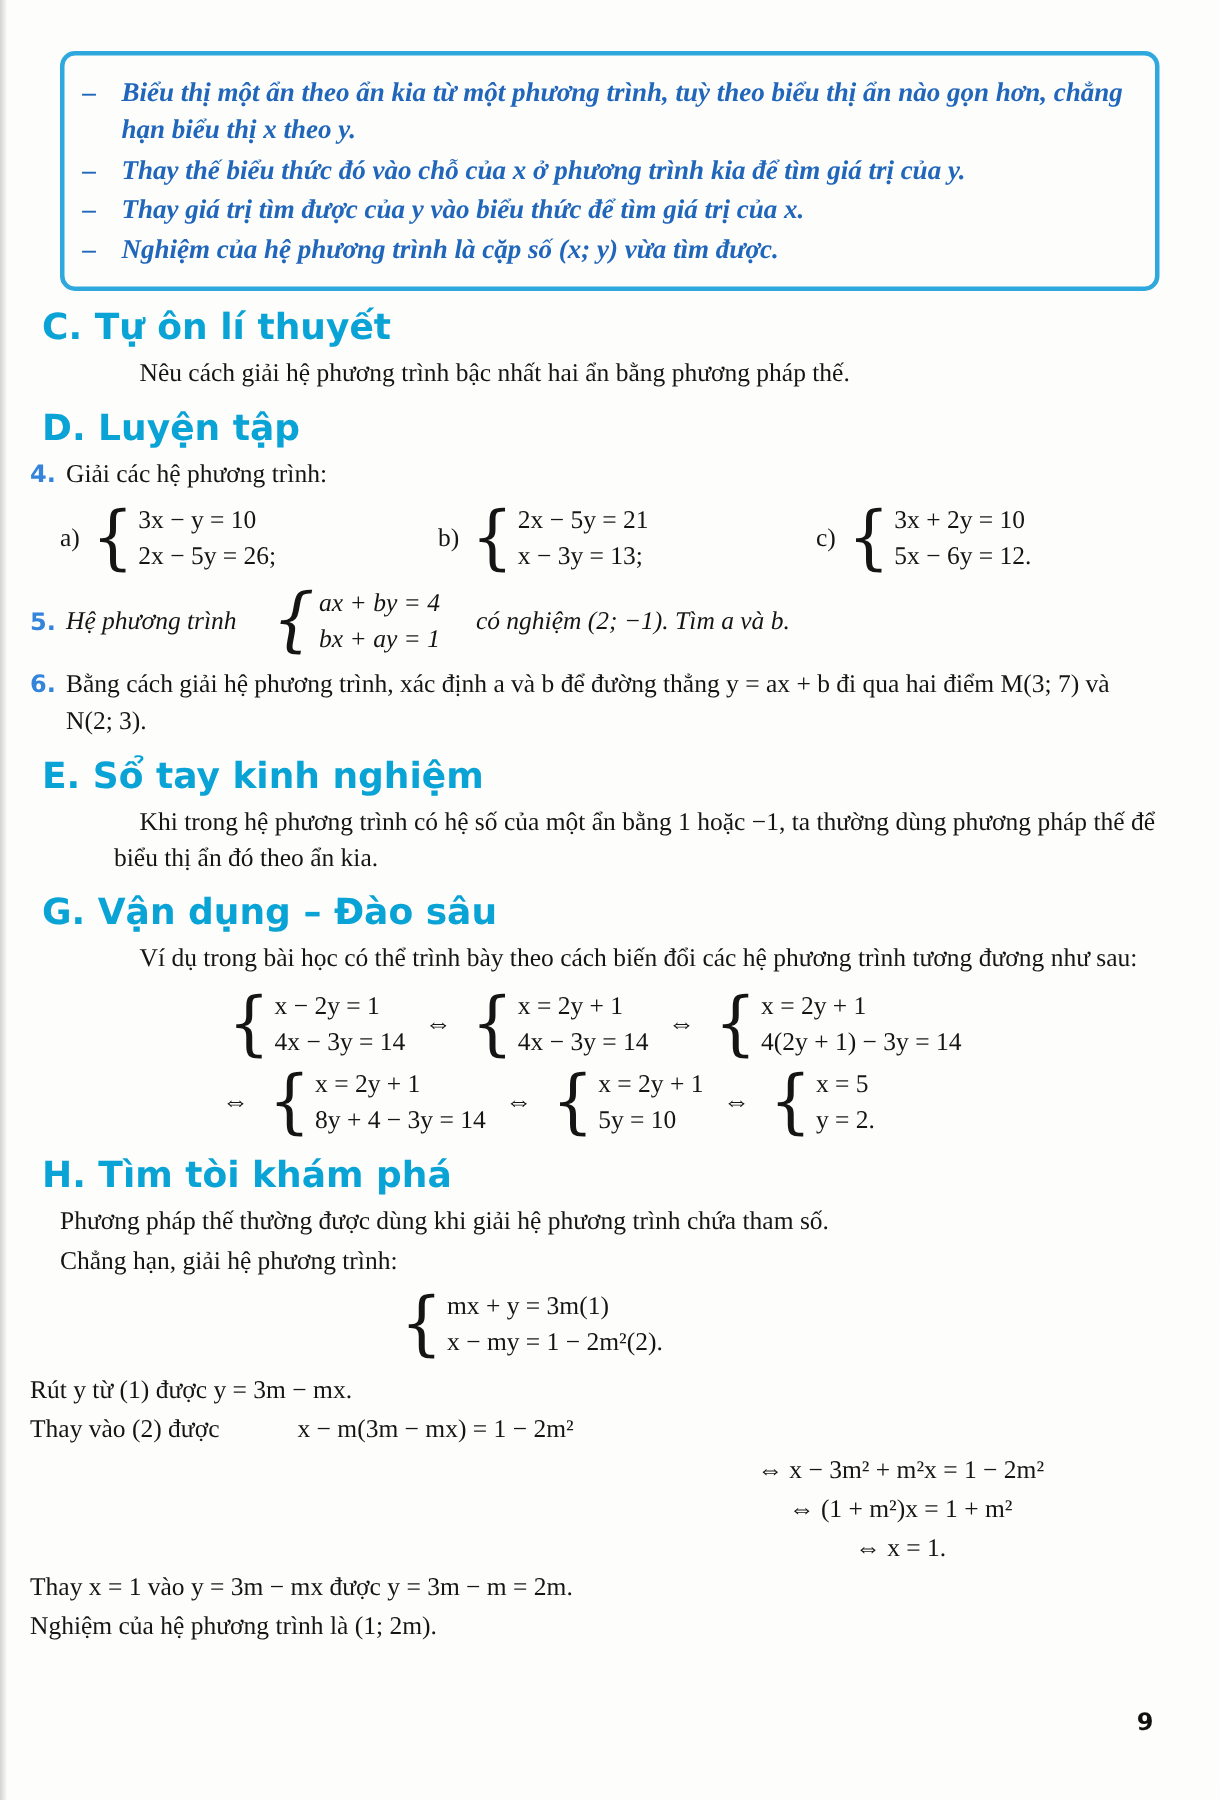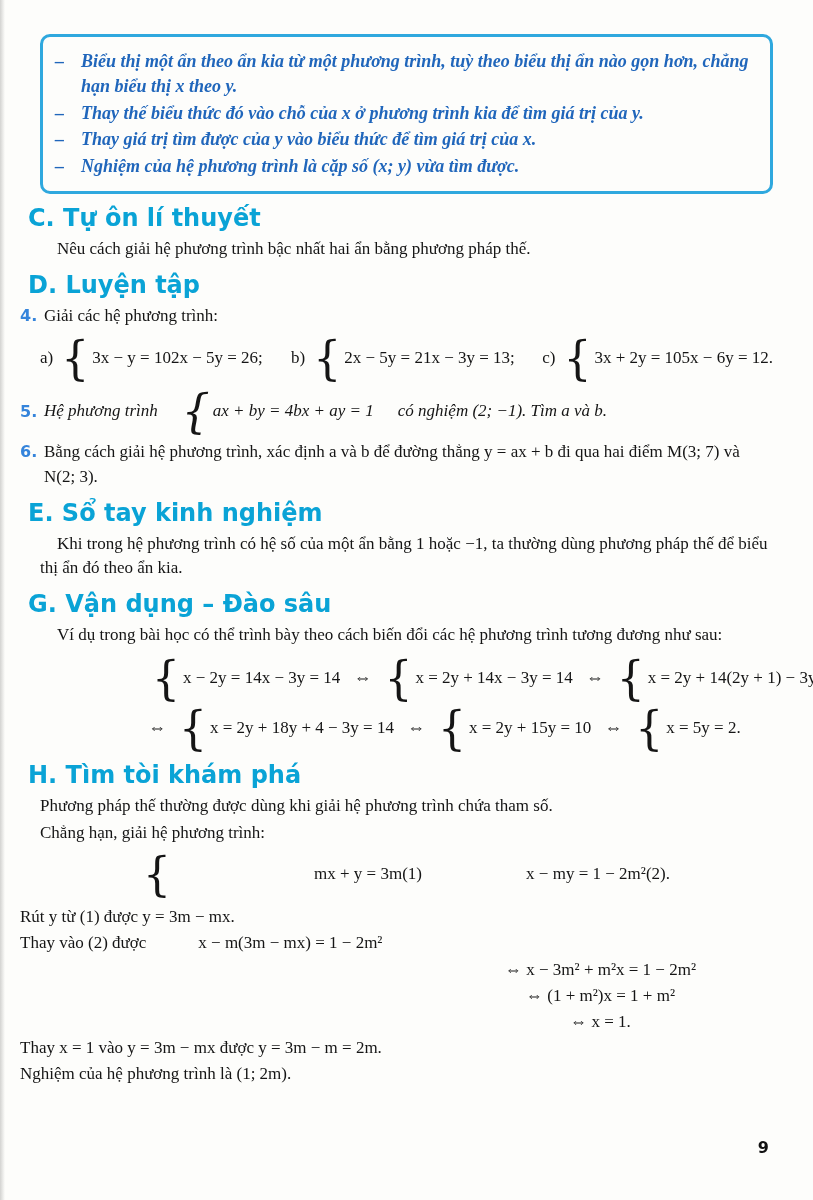--- a/index.html
+++ b/index.html
@@ -26,52 +26,52 @@
   .summary-item .dash{ flex:0 0 26px; }
   .summary-item .txt{ flex:1; }
   
   .heading{
     font-family:"DejaVu Sans","Liberation Sans",sans-serif;
     font-weight:bold; font-size:24px; line-height:1.25;
     color:#0aa3d6; margin:9px 0 4px -12px;
   }
   
   .para{ margin:1px 0 3px; }
-  .para.indent{ text-indent:17px; }
+  .para.indent{ text-indent:17px;margin-left:36px; }
   
   .exercise{ display:flex; margin:3px 0 3px -20px; }
   .exercise .num{
     flex:0 0 24px; padding-top:1px;
     font-family:"DejaVu Sans","Liberation Sans",sans-serif;
     font-weight:bold; font-size:16px; color:#3584db;
   }
   .exercise .ebody{ flex:1; }
   .exercise.ex5{ align-items:center; margin-top:6px; margin-bottom:6px; }
   .ex5-line{ display:flex; align-items:center; gap:24px;font-style:italic; }
   
   .system{ display:inline-flex; align-items:center; }
   .brace{
     font-family:"DejaVu Serif",serif; font-size:44px; line-height:46px;
     margin-right:3px; transform:scaleY(1.06); transform-origin:center;
     font-weight:normal;
   }
-  .eqs{ display:inline-flex; flex-direction:row; }
+  .eqs{ display:inline-flex; flex-direction:column; }
   .eq{ line-height:24px; white-space:nowrap; }
   .systems-row{ display:flex; align-items:center; margin:7px 0 7px 0; }
   .sys-group{ display:flex; align-items:center; width:252px; }
   .sys-group:last-child{ width:auto; }
   .sys-label{ margin-right:8px; }
   
   .g-row{ display:flex; align-items:center; margin:4px 0; }
   .g-row1{ margin-left:112px; margin-top:8px; }
   .g-row2{ margin-left:95px; margin-bottom:8px; }
   .g-arrow{ font-size:18px; margin:0 13px; }
   
   .h-system-wrap{ display:flex; justify-content:center; margin:6px 0 8px; }
-  .h-eq-line{ display:flex; justify-content:flex-end; width:248px; }
+  .h-eq-line{ display:flex; justify-content:flex-start; width:248px; }
   .step{ margin:2px 0 2px -20px; }
   .step2{ display:flex; }
   .step2 .expr{ margin-left:52px; }
   .arrow-step{ margin-left:388px;text-align:center; }
   
   .page-number{
     position:absolute; right:44px; bottom:40px;
     font-family:"DejaVu Sans","Liberation Sans",sans-serif;
     font-weight:bold; font-size:16px; color:#111;
   }

